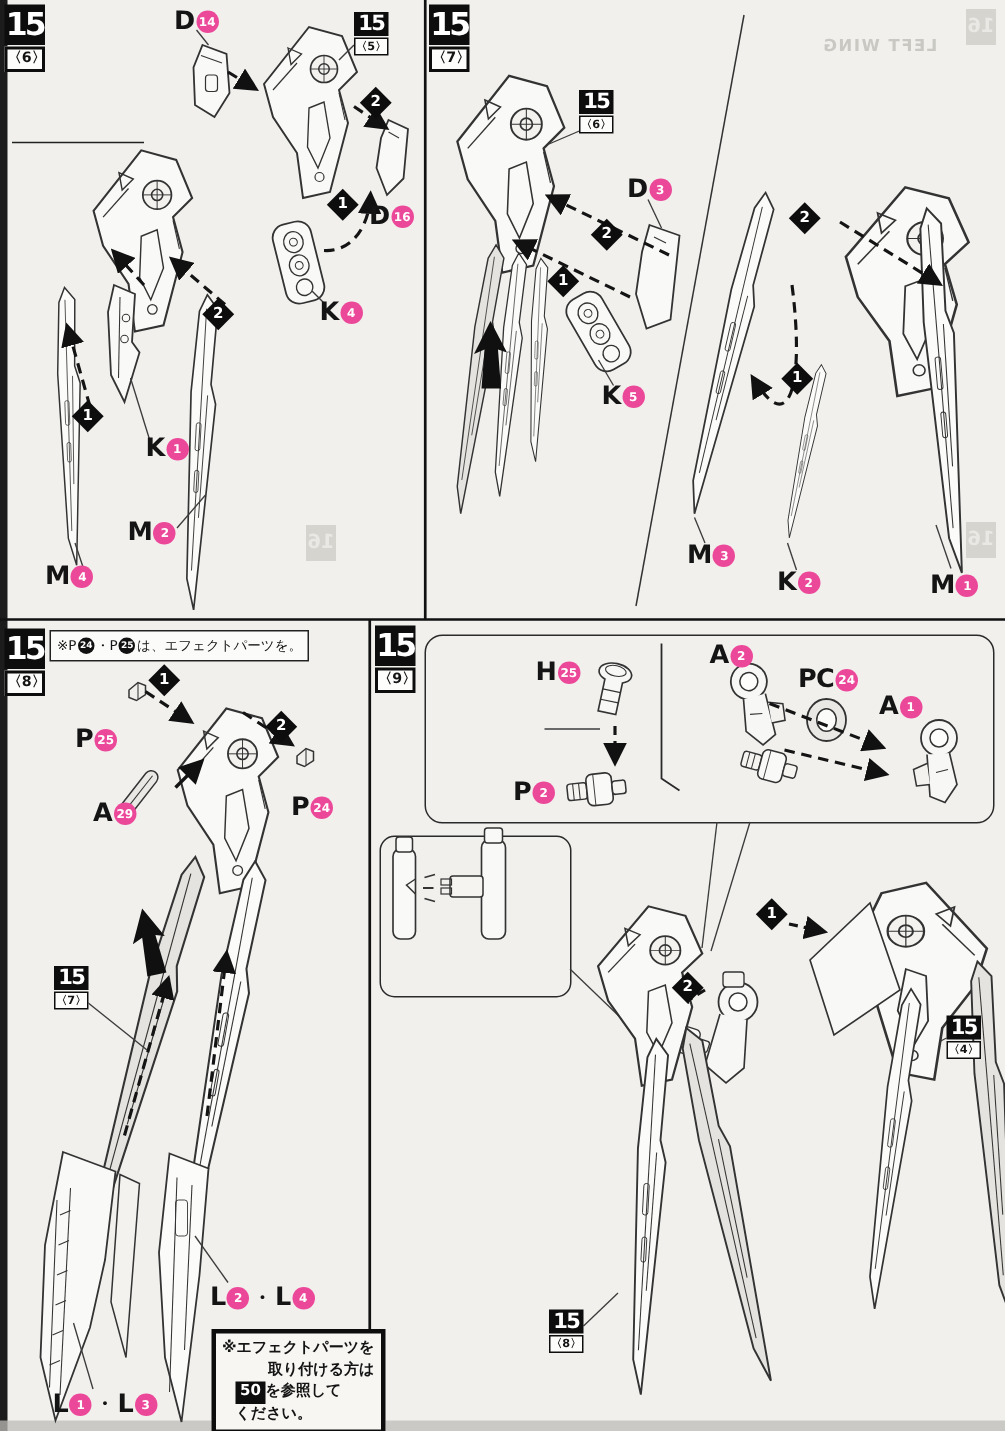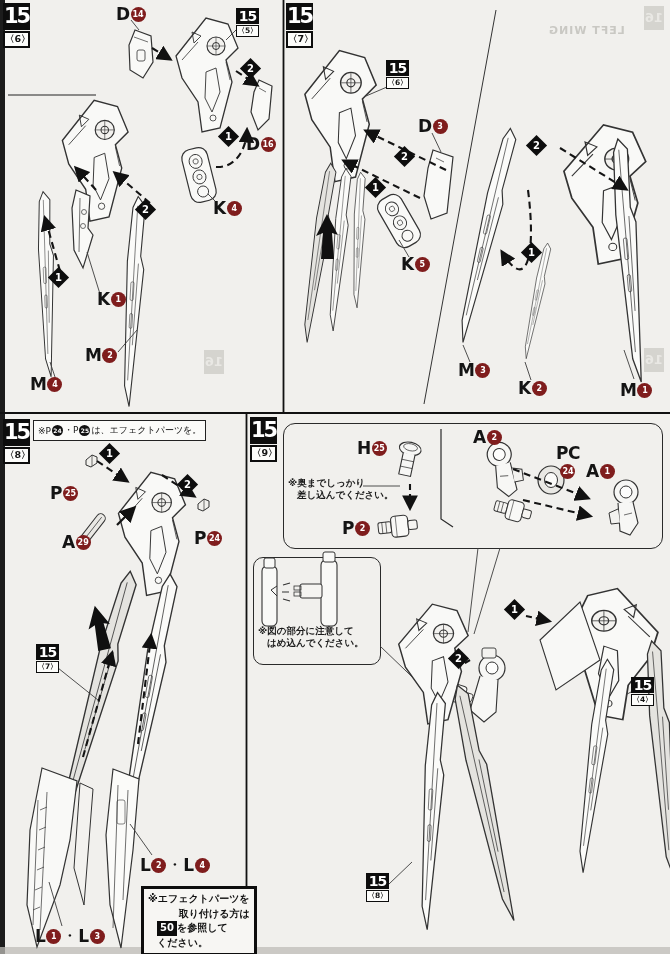--- a/index.html
+++ b/index.html
@@ -22,21 +22,21 @@
   .callout{position:absolute;width:23px;}
   .callout .n{background:#0d0d0d;color:#fff;font-weight:bold;font-size:14px;letter-spacing:-1px;
               text-align:center;height:16px;line-height:16px;}
   .callout .s{border:1.5px solid #0d0d0d;background:#fdfdfb;font-size:7.5px;font-weight:bold;
               text-align:center;height:10px;line-height:9px;margin-top:1px;}
   
   .plabel{position:absolute;display:flex;align-items:center;gap:1px;font-weight:bold;
           font-size:17px;white-space:nowrap;}
   .pletter{letter-spacing:-0.5px;}
   .pnum{display:inline-flex;align-items:center;justify-content:center;width:15px;height:15px;
-        border-radius:50%;background:#7f1d1d;color:#fff;font-size:8px;font-weight:bold;flex:0 0 auto;}
+        border-radius:50%;background:#ec4899;color:#fff;font-size:8px;font-weight:bold;flex:0 0 auto;}
   .sep{font-size:13px;margin:0 1px;}
   
   .dia{position:absolute;width:15px;height:15px;background:#0d0d0d;transform:rotate(45deg);
        display:flex;align-items:center;justify-content:center;}
   .dia span{transform:rotate(-45deg);color:#fff;font-weight:bold;font-size:10px;}
   
   .notebox{position:absolute;border:1px solid #222;background:#fbfbf9;font-size:9px;
            padding:3px 4px;white-space:nowrap;display:flex;align-items:center;gap:1px;}
   .inlinenum{display:inline-flex;align-items:center;justify-content:center;width:11px;height:11px;
              border-radius:50%;background:#111;color:#fff;font-size:6px;font-weight:bold;}
@@ -437,21 +437,21 @@
         <span class="pnum">25</span>
       </div>
     <div class="plabel" style="left:342px;top:518px;">
       <span class="pletter">P</span>
         <span class="pnum">2</span>
       </div>
     <div class="plabel" style="left:473px;top:427px;">
       <span class="pletter">A</span>
         <span class="pnum">2</span>
       </div>
-    <div class="plabel" style="left:556px;top:443px;flex-direction:column;">
+    <div class="plabel" style="left:532px;top:443px;">
       <span class="pletter">PC</span>
         <span class="pnum">24</span>
       </div>
     <div class="plabel" style="left:586px;top:461px;">
       <span class="pletter">A</span>
         <span class="pnum">1</span>
       </div>
 
     <div class="dia" style="left:243px;top:61px;">
         <span>2</span>
@@ -489,28 +489,20 @@
     <div class="dia" style="left:451px;top:651px;">
         <span>2</span>
       </div>
 
     <div class="notebox" style="left:33px;top:420px;">
       <span>※P</span>
         <span class="inlinenum">24</span>
         <span>・P</span>
         <span class="inlinenum">25</span>
         <span>は、エフェクトパーツを。</span>
-    </div>
-    <div class="note" style="left:288px;top:477px;">
-      <div>※奥までしっかり</div>
-      <div style="padding-left:9px;">差し込んでください。</div>
-    </div>
-    <div class="note" style="left:258px;top:625px;">
-      <div>※図の部分に注意して</div>
-      <div style="padding-left:9px;">はめ込んでください。</div>
     </div>
     <div class="warnbox" style="left:141px;top:886px;">
       <div>※エフェクトパーツを</div>
       <div style="padding-left:9px;text-align:right;">取り付ける方は</div>
       <div style="padding-left:9px;"><span class="refchip">50</span><span>を参照して</span></div>
       <div style="padding-left:9px;">ください。</div>
     </div>
   </div>
 </div>
 

